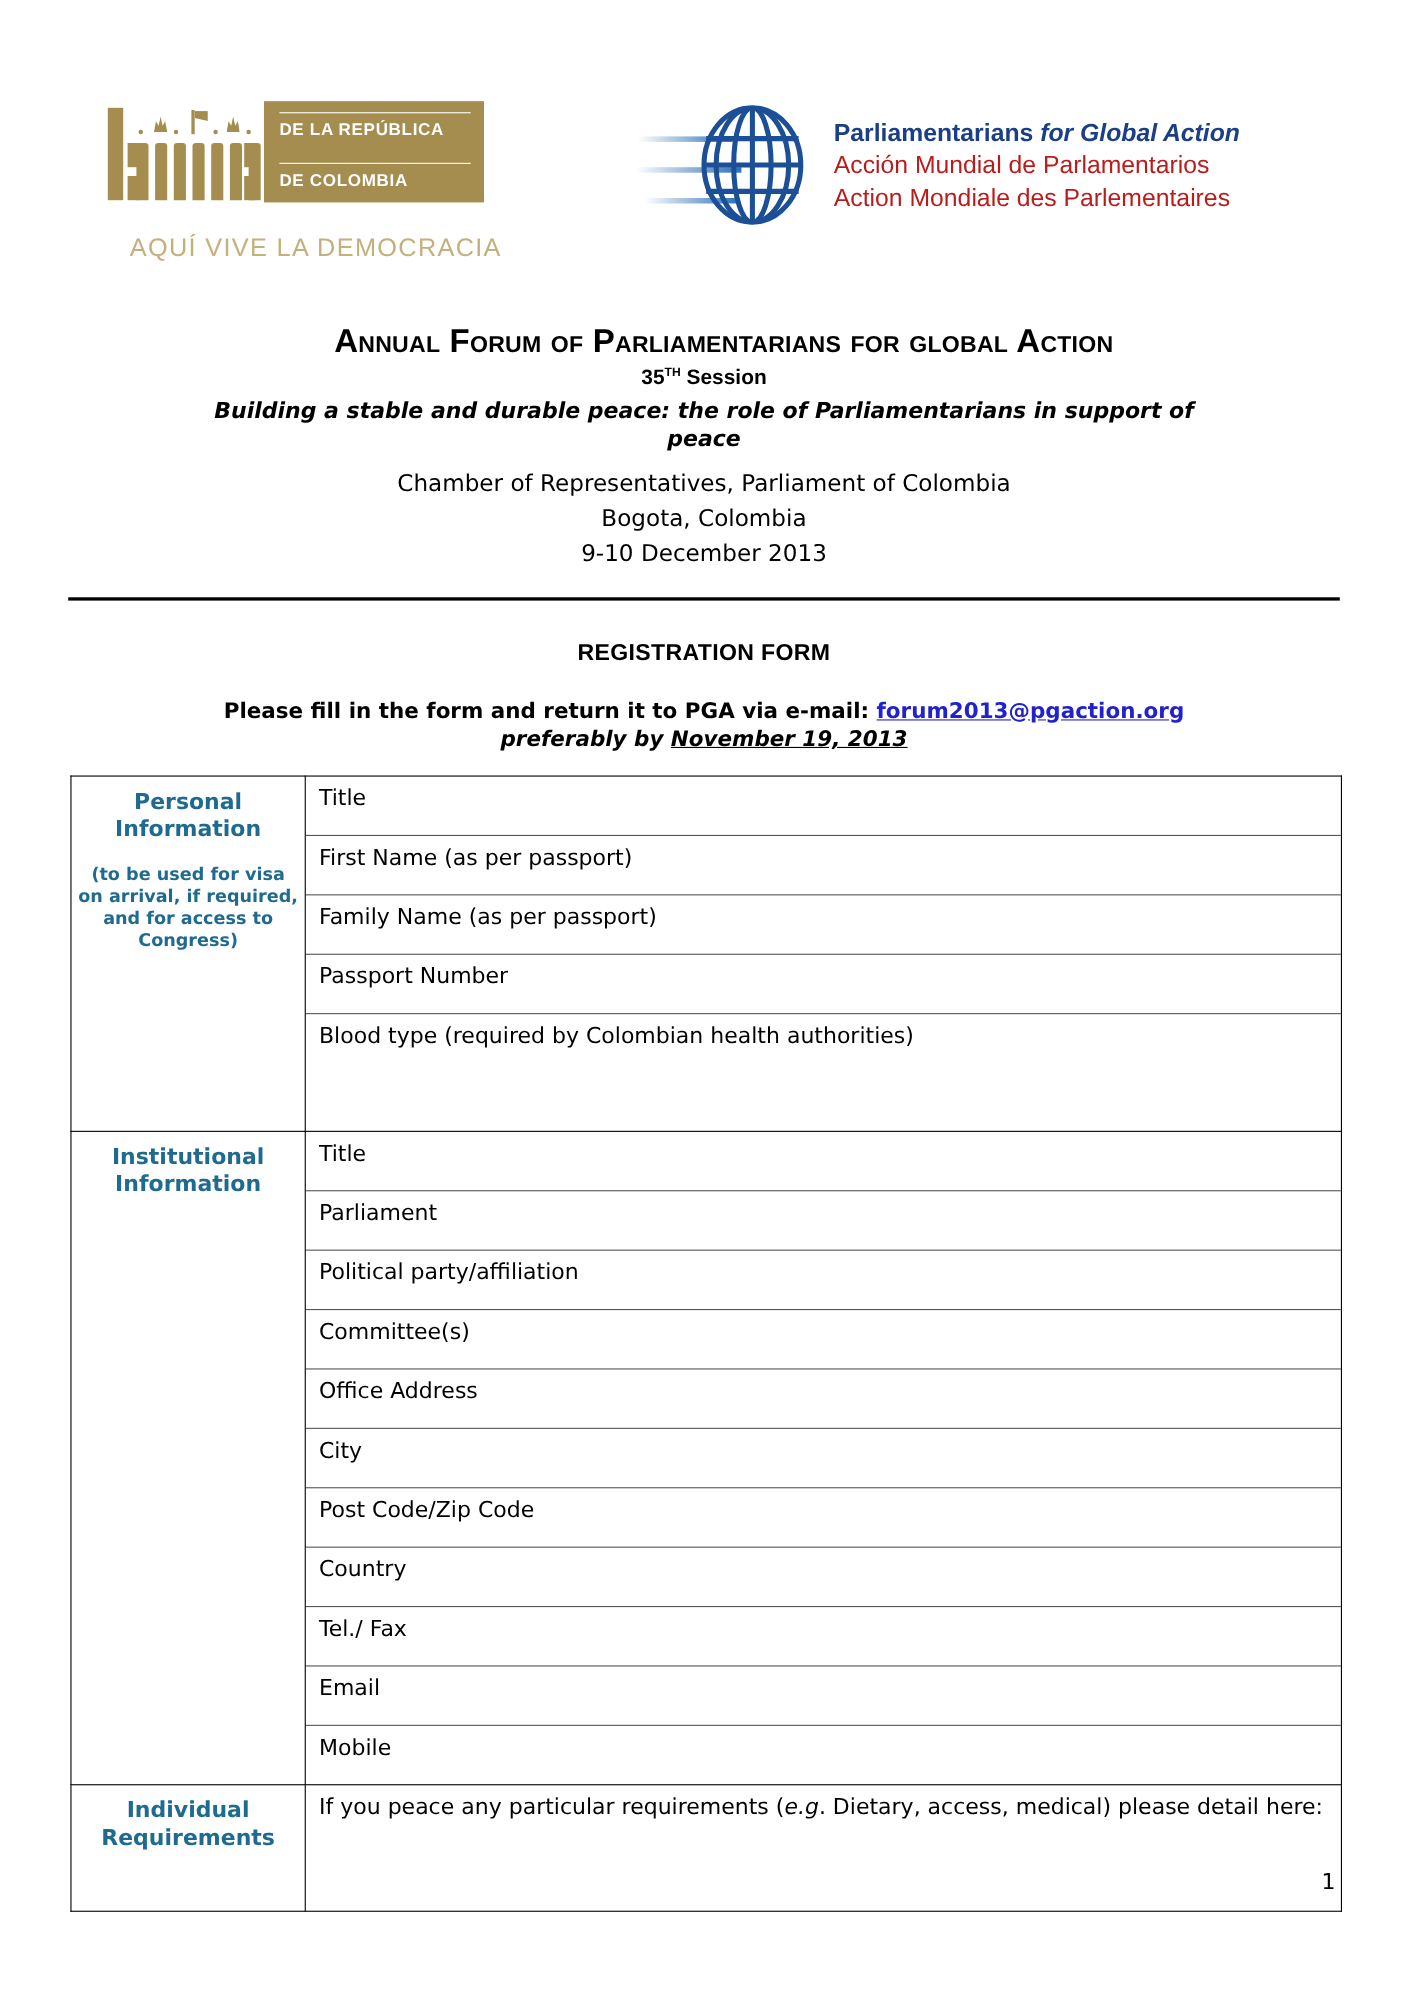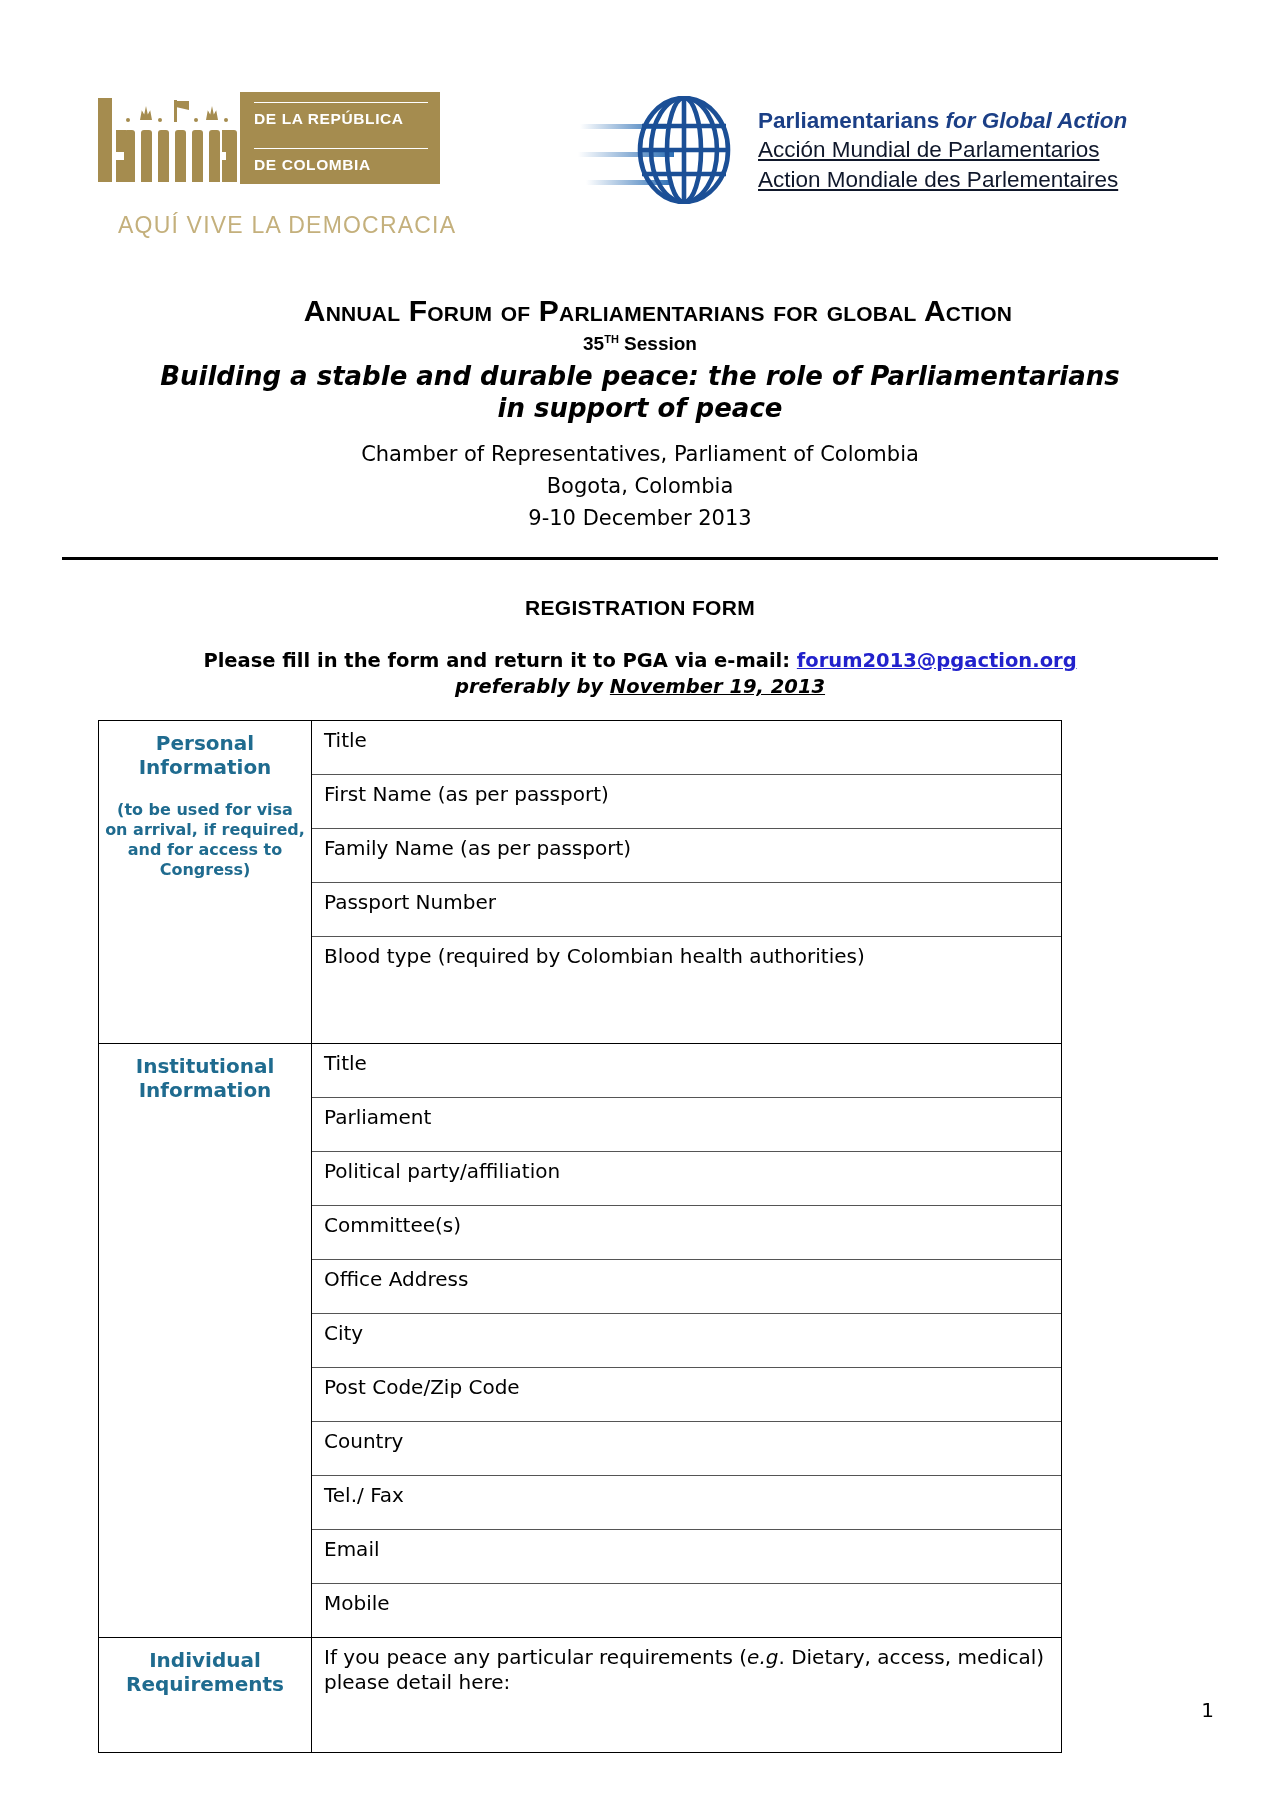--- a/index.html
+++ b/index.html
@@ -145,23 +145,22 @@
     font-size: 22.5px;
     font-weight: 700;
     color: #1b3f86;
     white-space: nowrap;
   }
   .pga-l1 i { font-style: italic; }
   .pga-l2, .pga-l3 {
     font-family: "Liberation Sans", sans-serif;
     font-size: 22.5px;
     font-weight: 400;
-    color: #0f172a;
+    color: #b91c1c;
     white-space: nowrap;
-    text-decoration: underline;
   }
 
   
   .title-block {
     text-align: center;
     margin-top: 16px;
   }
   .main-title {
     font-family: "Liberation Sans", sans-serif;
     font-weight: 700;
@@ -179,21 +178,21 @@
     margin-top: 6px;
   }
   .session-line sup {
     font-size: 11px;
     vertical-align: super;
   }
   .subtitle {
     font-family: "DejaVu Sans", sans-serif;
     font-weight: 700;
     font-style: italic;
-    font-size: 26px;
+    font-size: 20px;
     line-height: 1.22;
     margin: 6px auto 16px;
     max-width: 960px;
   }
   .venue-line {
     font-family: "DejaVu Sans", sans-serif;
     font-size: 21px;
     line-height: 1.28;
     margin-top: 5px;
   }
@@ -229,22 +228,22 @@
   .instruction .pref {
     font-style: italic;
     font-weight: 700;
   }
   .instruction .pref u {
     text-decoration: underline;
   }
 
   
   .form-table {
-    margin: 20px 62px 0 98px;
-    width: 964px;
+    margin: 20px 62px 0 64px;
+    width: 1156px;
     border-collapse: collapse;
     table-layout: fixed;
     border-radius: 29px;
   }
   .form-table td {
     border: 1.5px solid #000;
     vertical-align: top;
     padding: 0;
   }
   .sec-label {

